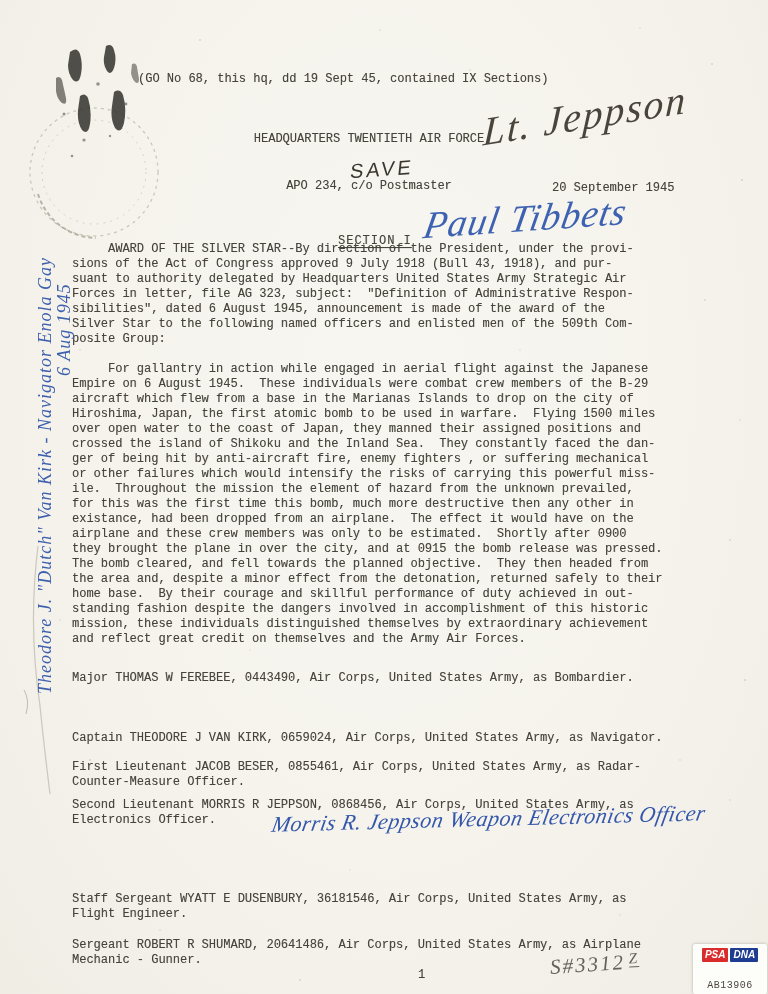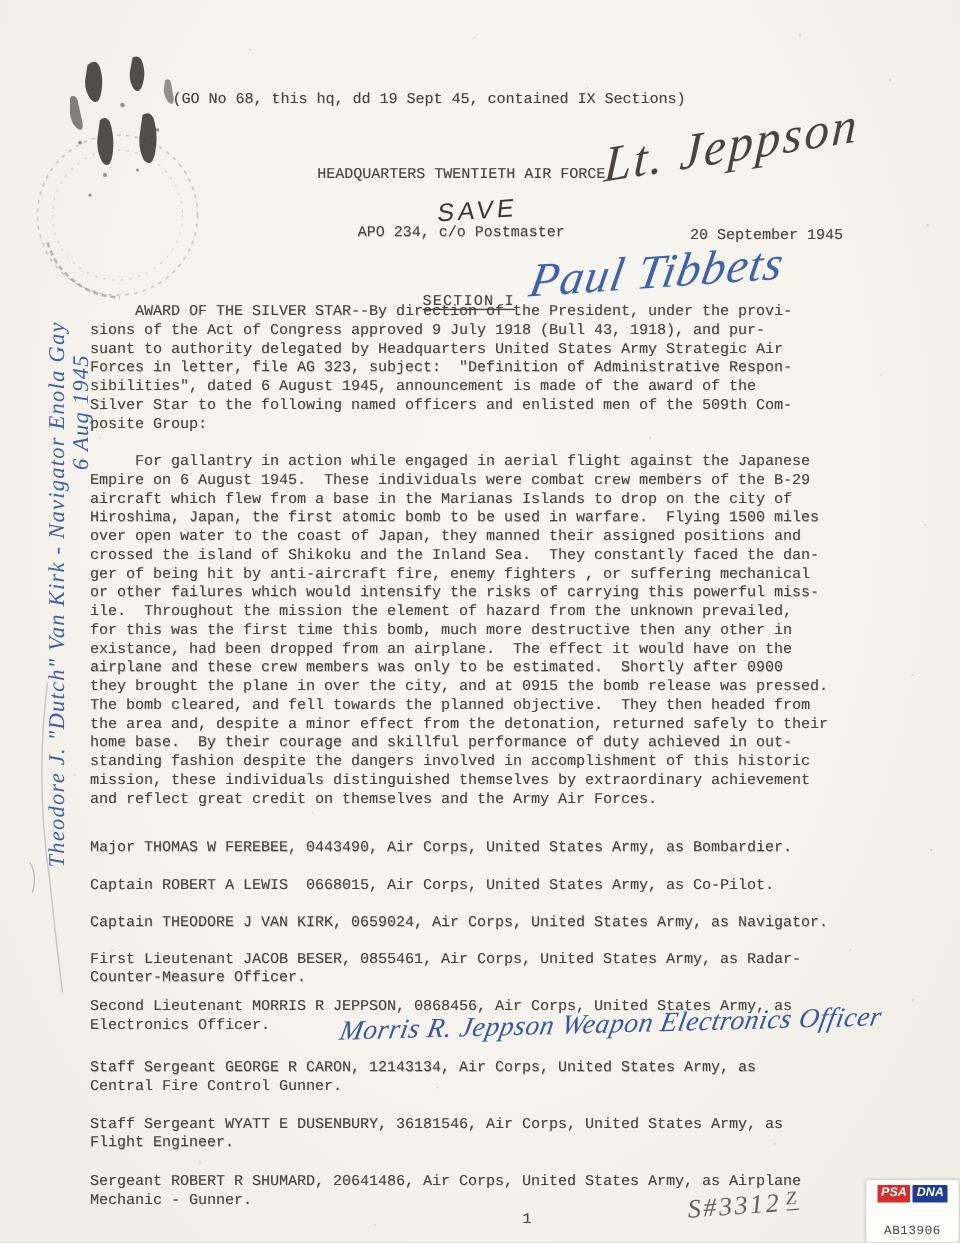--- a/index.html
+++ b/index.html
@@ -158,28 +158,25 @@
 airplane and these crew members was only to be estimated.  Shortly after 0900
 they brought the plane in over the city, and at 0915 the bomb release was pressed.
 The bomb cleared, and fell towards the planned objective.  They then headed from
 the area and, despite a minor effect from the detonation, returned safely to their
 home base.  By their courage and skillful performance of duty achieved in out-
 standing fashion despite the dangers involved in accomplishment of this historic
 mission, these individuals distinguished themselves by extraordinary achievement
 and reflect great credit on themselves and the Army Air Forces.</div>
 
   <div class="tw" style="left:72px;top:671px">Major THOMAS W FEREBEE, 0443490, Air Corps, United States Army, as Bombardier.</div>
-  <div class="tw" style="left:72px;top:701px">Captain ROBERT A LEWIS  0668015, Air Corps, United States Army, as Co-Pilot.</div>
   <div class="tw" style="left:72px;top:731px">Captain THEODORE J VAN KIRK, 0659024, Air Corps, United States Army, as Navigator.</div>
   <div class="tw" style="left:72px;top:760px">First Lieutenant JACOB BESER, 0855461, Air Corps, United States Army, as Radar-
 Counter-Measure Officer.</div>
   <div class="tw" style="left:72px;top:798px">Second Lieutenant MORRIS R JEPPSON, 0868456, Air Corps, United States Army, as
 Electronics Officer.</div>
-  <div class="tw" style="left:72px;top:847px">Staff Sergeant GEORGE R CARON, 12143134, Air Corps, United States Army, as
-Central Fire Control Gunner.</div>
   <div class="tw" style="left:72px;top:892px">Staff Sergeant WYATT E DUSENBURY, 36181546, Air Corps, United States Army, as
 Flight Engineer.</div>
   <div class="tw" style="left:72px;top:938px">Sergeant ROBERT R SHUMARD, 20641486, Air Corps, United States Army, as Airplane
 Mechanic - Gunner.</div>
 
   <div class="script sig-jeppson" style="left:272px;top:806px">Morris R. Jeppson Weapon Electronics Officer</div>
 
   <div class="margin-note">
     <div>Theodore J. "Dutch" Van Kirk - Navigator Enola Gay</div>
     <div class="l2">6 Aug 1945</div>

